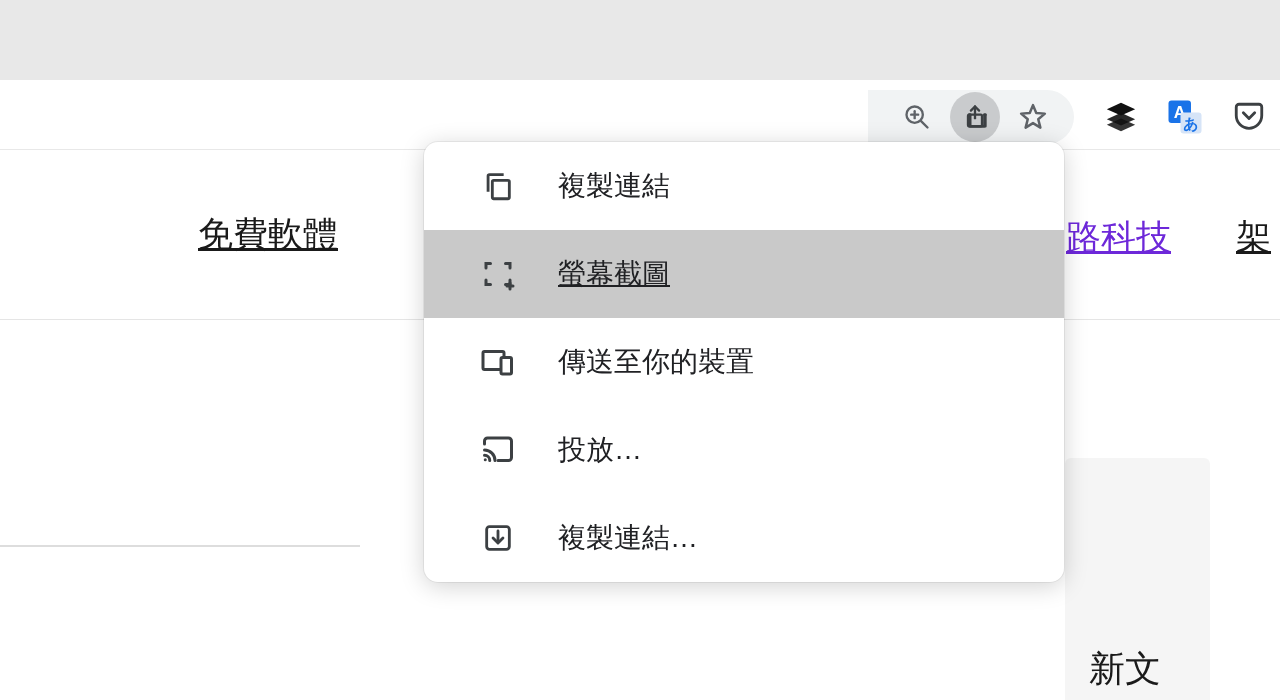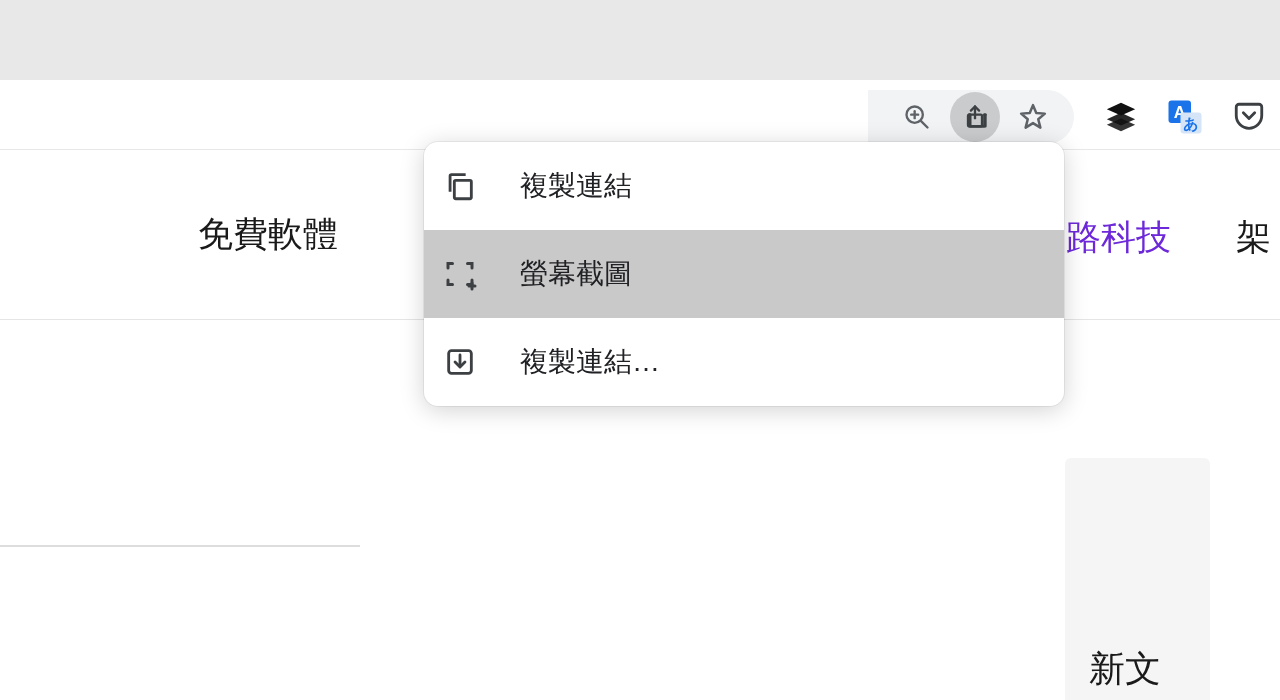--- a/index.html
+++ b/index.html
@@ -78,21 +78,21 @@
     height: 170px;
     border-bottom: 1px solid #e5e5e5;
     display: flex;
     align-items: center;
     padding-left: 198px;
     gap: 160px;
     font-size: 35px;
     color: #1a1a1a;
   }
 
-  .nav-item { white-space: nowrap; cursor: pointer; }
+  .nav-item { white-space: nowrap; cursor: pointer; text-decoration: underline; }
   .nav-item.truncated { overflow: hidden; }
 
   .content-area {
     position: absolute;
     left: 0;
     right: 0;
     top: 320px;
     bottom: 0;
     background: #fff;
   }
@@ -131,29 +131,30 @@
     border-radius: 14px;
     box-shadow: 0 4px 24px rgba(0,0,0,0.18), 0 0 0 1px rgba(0,0,0,0.06);
     overflow: hidden;
     z-index: 100;
   }
 
   .menu-item {
     display: flex;
     align-items: center;
     height: 88px;
-    padding: 0 16px;
+    padding: 0 54px;
     gap: 40px;
     cursor: pointer;
     font-size: 28px;
     color: #202124;
   }
 
   .menu-item.hover {
     background: #c9c9c9;
+    text-decoration: underline;
   }
 
   .menu-icon {
     width: 40px;
     height: 40px;
     display: flex;
     align-items: center;
     justify-content: center;
     flex: 0 0 40px;
   }
@@ -261,22 +262,43 @@
         <path d="M17 5h3v3"></path>
         <path d="M20 16v3h-3"></path>
         <path d="M7 19H4v-3"></path>
         <line x1="18" y1="20" x2="22" y2="20"></line>
         <line x1="20" y1="18" x2="20" y2="22"></line>
       </svg>
     </span>
     <span>螢幕截圖</span>
   </div>
 
-
-
+  <div class="menu-item">
+    <span class="menu-icon">
+      <svg width="36" height="36" viewBox="0 0 24 24" fill="none" stroke="#3c4043" stroke-width="2" stroke-linejoin="round">
+        <rect x="2" y="5" width="14" height="12" rx="1"></rect>
+        <rect x="14" y="9" width="7" height="11" rx="1" fill="#fff"></rect>
+      </svg>
+    </span>
+    <span>傳送至你的裝置</span>
+  </div>
+
+
+  <div class="menu-item">
+    <span class="menu-icon">
+      <svg width="36" height="36" viewBox="0 0 24 24" fill="none" stroke="#3c4043" stroke-width="2" stroke-linecap="round">
+        <path d="M3 8V6a2 2 0 0 1 2-2h14a2 2 0 0 1 2 2v11a2 2 0 0 1-2 2h-7"></path>
+        <path d="M3 19a0 0 0 0 1 0 0" stroke="none" fill="#3c4043"></path>
+        <path d="M3 12a7 7 0 0 1 7 7"></path>
+        <path d="M3 15.5a3.5 3.5 0 0 1 3.5 3.5"></path>
+        <circle cx="3.5" cy="18.5" r="1" fill="#3c4043" stroke="none"></circle>
+      </svg>
+    </span>
+    <span>投放…</span>
+  </div>
 
   <div class="menu-item">
     <span class="menu-icon">
       <svg width="34" height="34" viewBox="0 0 24 24" fill="none" stroke="#3c4043" stroke-width="2" stroke-linecap="round" stroke-linejoin="round">
         <rect x="4" y="4" width="16" height="16" rx="2"></rect>
         <line x1="12" y1="7" x2="12" y2="15"></line>
         <polyline points="8.5,12 12,15.5 15.5,12"></polyline>
       </svg>
     </span>
     <span>複製連結…</span>

